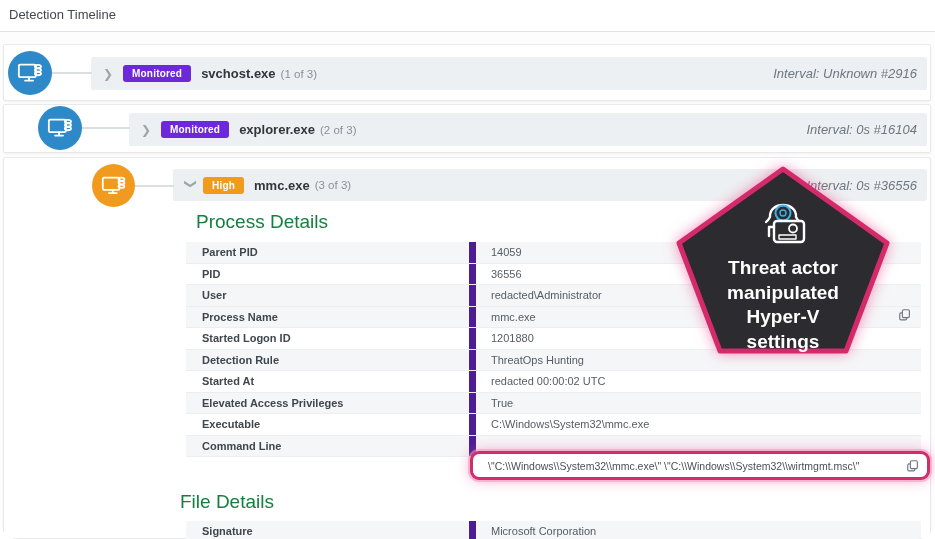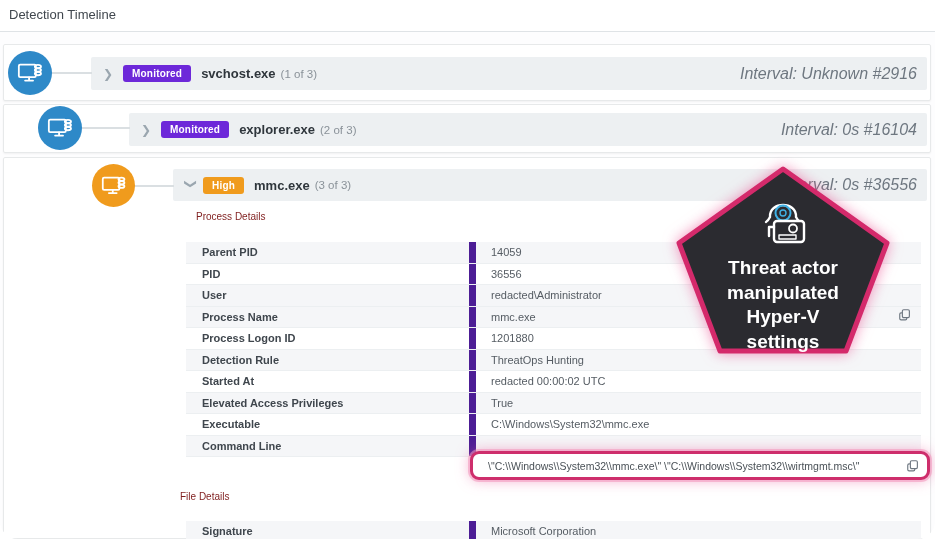--- a/index.html
+++ b/index.html
@@ -25,23 +25,23 @@
   .pbar{position:absolute;height:33px;background:#edf0f2;border-radius:2px;
         display:flex;align-items:center;padding:0 10px 0 12px;box-sizing:border-box;}
   .chev{color:#9aa6af;font-size:12px;line-height:1;width:14px;flex:0 0 auto;}
   .chev.down{transform:rotate(90deg);width:12px;}
   .badge{color:#fff;font-size:10px;font-weight:bold;letter-spacing:.2px;border-radius:3px;
          padding:3px 9px;margin-left:6px;flex:0 0 auto;}
   .badge-mon{background:#6d28d9;}
   .badge-high{background:#f09b1d;}
   .pname{font-size:13px;font-weight:bold;color:#2f363c;margin-left:10px;}
   .pcount{font-size:11.5px;color:#8a9299;margin-left:5px;}
-  .interval{margin-left:auto;font-size:16px;font-style:italic;color:#6e7780;}
-  
-  .section-heading{position:absolute;font-size:10px;color:#7f1d1d;}
+  .interval{margin-left:auto;font-size:13px;font-style:italic;color:#6e7780;}
+  
+  .section-heading{position:absolute;font-size:19px;color:#15803d;}
   .dtable{position:absolute;left:182px;width:735px;}
   .trow{display:flex;height:21.5px;align-items:center;border-bottom:1px solid #eceff1;
         box-sizing:border-box;background:#fff;}
   .trow.alt{background:#f5f6f8;}
   .tlabel{width:290px;flex:0 0 auto;padding-left:16px;font-size:11px;font-weight:bold;
           color:#3f464d;box-sizing:border-box;border-right:7px solid #4c1d95;height:100%;
           display:flex;align-items:center;}
   .tvalue{padding-left:15px;font-size:11px;color:#555c63;white-space:nowrap;}
   
   .copy-ic{position:absolute;width:14px;height:14px;z-index:4;}
@@ -145,21 +145,21 @@
       </div>
       <div class="trow alt">
         <div class="tlabel">User</div>
         <div class="tvalue">redacted\Administrator</div>
       </div>
       <div class="trow alt">
         <div class="tlabel">Process Name</div>
         <div class="tvalue">mmc.exe</div>
       </div>
       <div class="trow">
-        <div class="tlabel">Process Logon ID</div>
+        <div class="tlabel">Started Logon ID</div>
         <div class="tvalue">1201880</div>
       </div>
       <div class="trow alt">
         <div class="tlabel">Detection Rule</div>
         <div class="tvalue">ThreatOps Hunting</div>
       </div>
       <div class="trow">
         <div class="tlabel">Started At</div>
         <div class="tvalue">redacted 00:00:02 UTC</div>
       </div>

